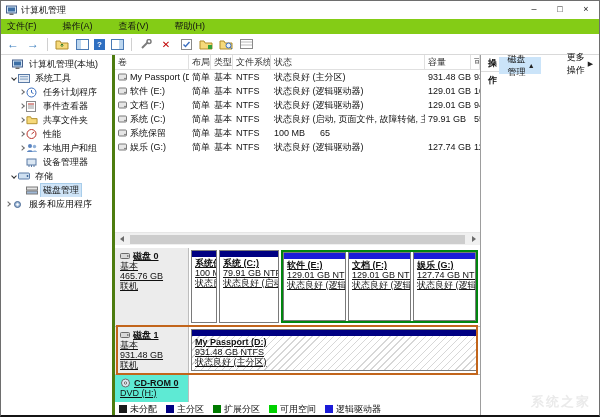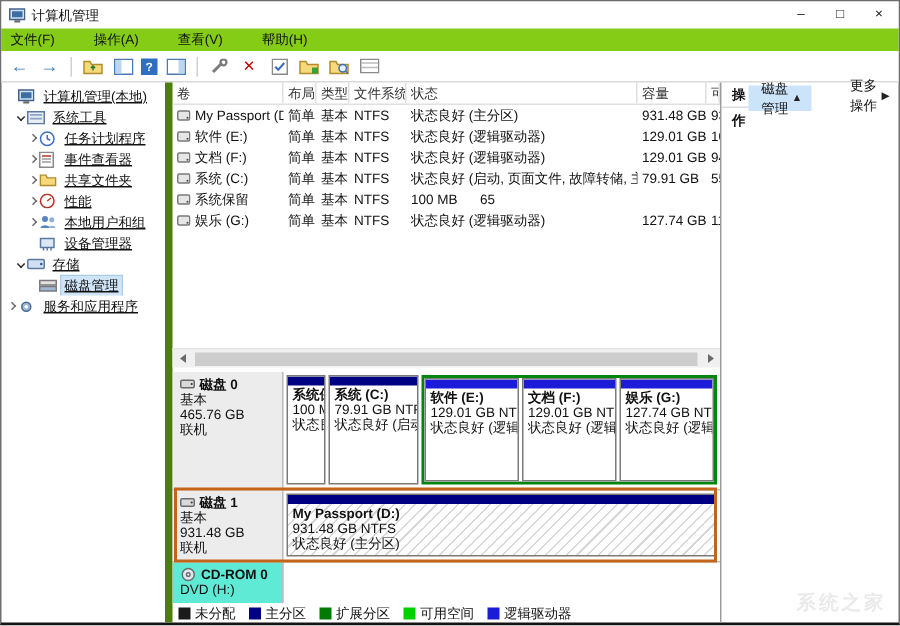--- a/index.html
+++ b/index.html
@@ -20,21 +20,21 @@
   
   .toolbar { height:21px; display:flex; align-items:center; gap:4px; padding-left:4px; border-bottom:1px solid #d9d9d9; background:#fff; flex:0 0 auto; }
   .tbi { width:16px; height:15px; display:inline-flex; align-items:center; justify-content:center; }
   .tbsep { width:1px; height:13px; background:#d0d0d0; margin:0 2px; }
   .arrow-glyph { font-size:12px; font-weight:bold; color:#3a7ebf; line-height:13px; }
   .help-box { width:11px; height:11px; background:#2f6fc1; color:#fff; font-size:8px; font-weight:bold; text-align:center; line-height:11px; }
   .red-x { color:#c00000; font-size:10px; font-weight:bold; }
 
   
   .content { flex:1 1 auto; display:flex; min-height:0; }
-  .tree { width:114px; flex:0 0 114px; border-right:5px solid #4d7c0f; padding-top:2px; overflow:hidden;text-decoration:underline; }
+  .tree { width:114px; flex:0 0 114px; border-right:3px solid #4d7c0f; padding-top:2px; overflow:hidden; }
   .middle { width:366px; flex:0 0 366px; border-right:1px solid #9d9d9d; display:flex; flex-direction:column; min-height:0; }
   .actions { flex:1 1 auto; display:flex; flex-direction:row; }
 
   
   .trow { height:14px; display:flex; align-items:center; white-space:nowrap; overflow:hidden; }
   .trow .chev { width:9px; flex:0 0 9px; display:inline-flex; align-items:center; justify-content:center; }
   .chev i { display:inline-block; width:4px; height:4px; border-right:1px solid #6b6b6b; border-bottom:1px solid #6b6b6b; }
   .chev i.r { transform:rotate(-45deg); }
   .chev i.d { transform:rotate(45deg); border-color:#2b2b2b; }
   .ticon { width:12px; flex:0 0 12px; height:11px; margin-right:3px; display:inline-flex; align-items:center; }
@@ -52,21 +52,21 @@
 
   
   .hscroll { height:13px; flex:0 0 13px; background:#f0f0f0; display:flex; align-items:center; border-top:1px solid #e6e6e6; }
   .sbtn { width:13px; height:13px; display:flex; align-items:center; justify-content:center; }
   .tri-l { width:0;height:0;border-top:3px solid transparent;border-bottom:3px solid transparent;border-right:4px solid #6b6b6b; }
   .tri-r { width:0;height:0;border-top:3px solid transparent;border-bottom:3px solid transparent;border-left:4px solid #6b6b6b; }
   .sthumb { height:9px; background:#cdcdcd; flex:1 1 auto; margin:0 2px; }
 
   
   .diskarea { flex:1 1 auto; position:relative; overflow:hidden; padding-top:3px; }
-  .drow { display:flex; border-bottom:1px solid #bdbdbd; }
+  .drow { display:flex; border-bottom:1px solid #bdbdbd;text-decoration:underline; }
   .drow.d0 { height:79px; }
   .drow.d1 { height:48px; }
   .drow.dcd { height:27px; border-bottom:none; }
   .dinfo { width:74px; flex:0 0 74px; padding:3px 3px 0 5px; background:#ececec; border-right:1px solid #bdbdbd; line-height:10px; }
   .dinfo .dname { font-weight:bold; display:flex; align-items:center; gap:3px; }
   .dstrip { flex:1 1 auto; display:flex; padding:2px 2px 3px 2px; gap:2px; min-width:0; }
   .part { border:1px solid #7a7a7a; background:#fff; display:flex; flex-direction:column; overflow:hidden; min-width:0; }
   .pbar { height:6px; flex:0 0 6px; }
   .pbar.primary { background:#000082; }
   .pbar.logical { background:#1b1bd8; }

